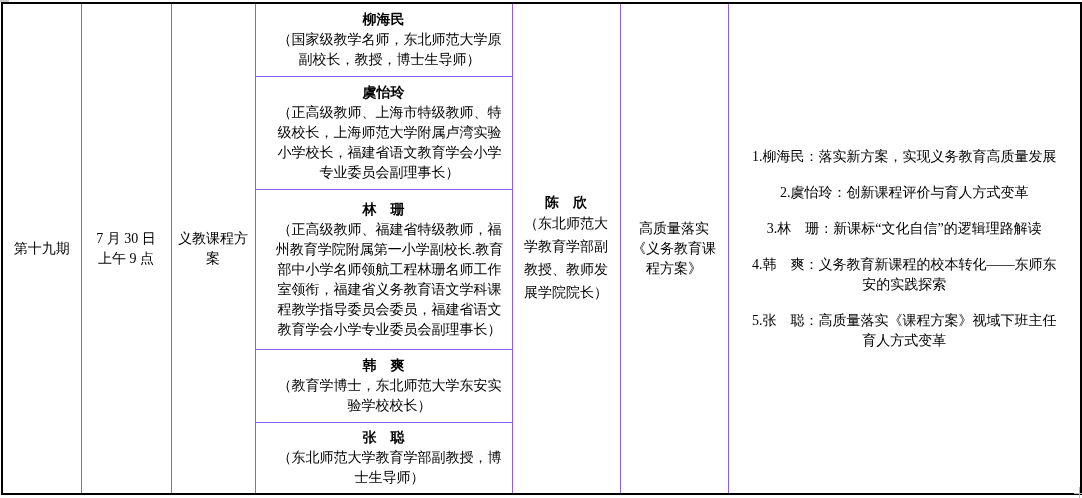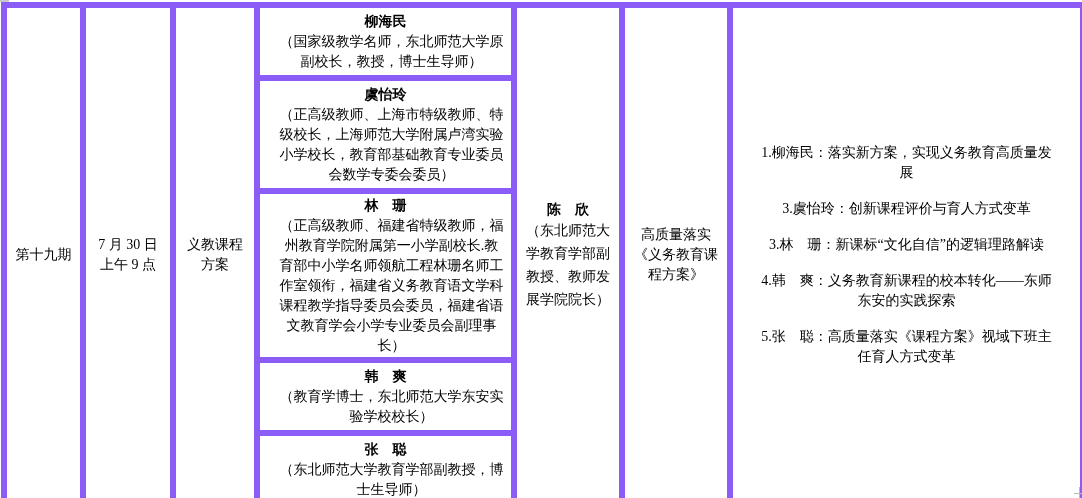--- a/index.html
+++ b/index.html
@@ -19,21 +19,21 @@
     position: absolute;
     left: 1px;
     top: 2px;
     width: 1079px;
     height: 491px;
     border-collapse: collapse;
     table-layout: fixed;
     border: 2px solid #000;
   }
   table.sched td {
-    border: 6px solid #8b5cf6;
+    border: 1px solid #8b5cf6;
     text-align: center;
     vertical-align: middle;
     font-size: 14px;
     line-height: 20px;
     padding: 1px 6px;
     word-break: break-all;
     overflow: hidden;
   }
   td.session-cell { line-height: 22px; margin-left: 44px; }
   td.datetime-cell { line-height: 22px; }
@@ -118,30 +118,30 @@
     </td>
     <td class="moderator-cell" rowspan="5">
       <div class="person-name">陈　欣</div>
       <div class="person-desc">（东北师范大学教育学部副教授、教师发展学院院长）</div>
     </td>
     <td class="theme-cell" rowspan="5">
       <div>高质量落实《义务教育课程方案》</div>
     </td>
     <td class="topics-cell" rowspan="5">
       <div class="topic-line">1.柳海民：落实新方案，实现义务教育高质量发展</div>
-      <div class="topic-line">3.虞怡玲：创新课程评价与育人方式变革</div>
+      <div class="topic-line">2.虞怡玲：创新课程评价与育人方式变革</div>
       <div class="topic-line">3.林　珊：新课标“文化自信”的逻辑理路解读</div>
       <div class="topic-line">4.韩　爽：义务教育新课程的校本转化——东师东安的实践探索</div>
       <div class="topic-line">5.张　聪：高质量落实《课程方案》视域下班主任育人方式变革</div>
     </td>
   </tr>
   <tr style="height:113px">
     <td class="expert-cell">
       <div class="person-name">虞怡玲</div>
-      <div class="person-desc">（正高级教师、上海市特级教师、特级校长，上海师范大学附属卢湾实验小学校长，教育部基础教育专业委员会数学专委会委员）</div>
+      <div class="person-desc">（正高级教师、上海市特级教师、特级校长，上海师范大学附属卢湾实验小学校长，福建省语文教育学会小学专业委员会副理事长）</div>
     </td>
   </tr>
   <tr style="height:160px">
     <td class="expert-cell">
       <div class="person-name">林　珊</div>
       <div class="person-desc">（正高级教师、福建省特级教师，福州教育学院附属第一小学副校长.教育部中小学名师领航工程林珊名师工作室领衔，福建省义务教育语文学科课程教学指导委员会委员，福建省语文教育学会小学专业委员会副理事长）</div>
     </td>
   </tr>
   <tr style="height:73px">
     <td class="expert-cell">

